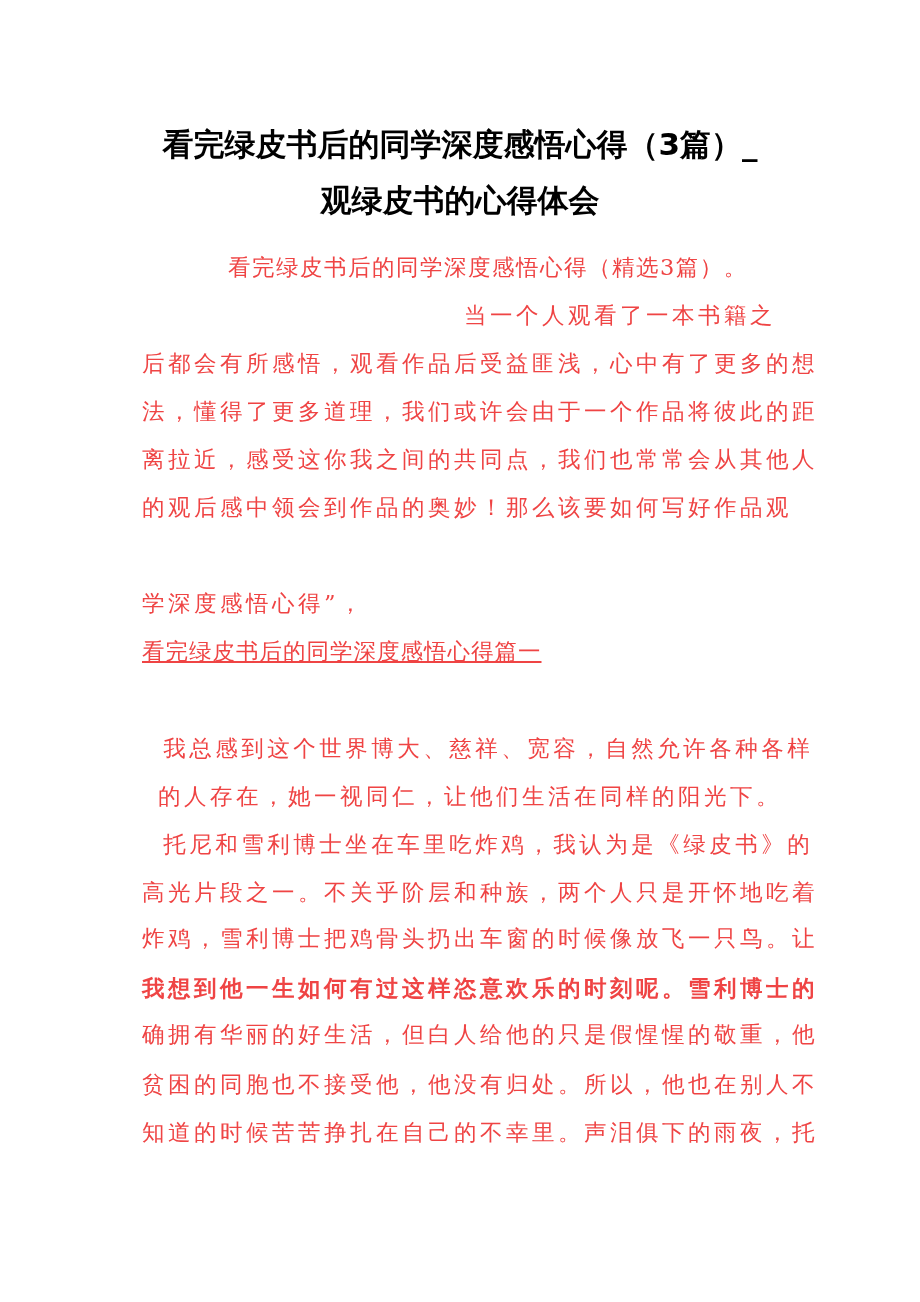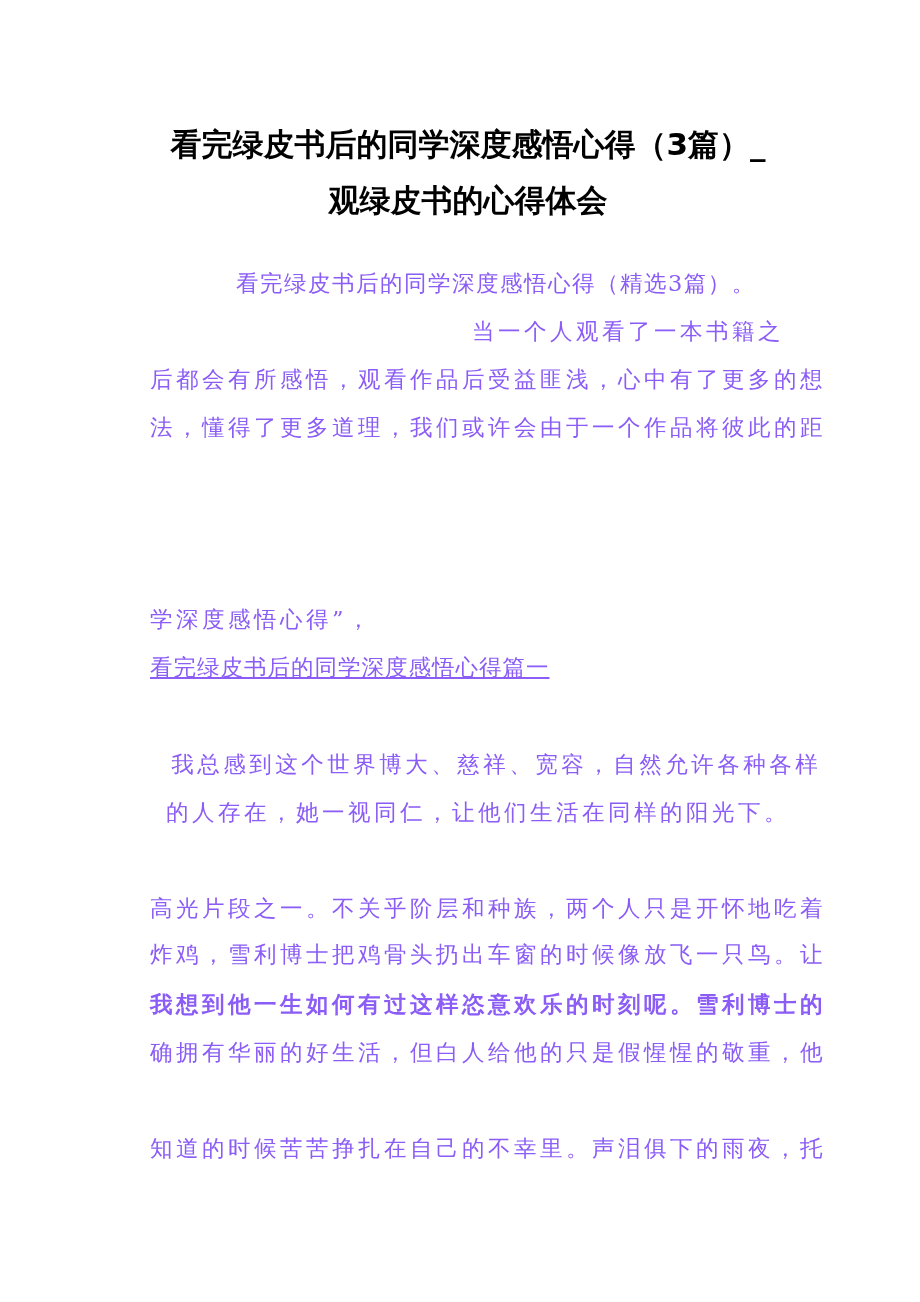--- a/index.html
+++ b/index.html
@@ -10,21 +10,21 @@
     body {
       width: 920px;
       height: 1302px;
       position: relative;
       overflow: hidden;
       font-family: "DejaVu Serif", "Liberation Serif", serif;
       color: #111111;
     }
     .page {
       position: absolute;
-      left: 8px; top: 0;
+      left: 0; top: 0;
       width: 768px;
       height: 1302px;
       padding-left: 22px;
     }
     .title {
       position: absolute;
       left: 120px;
       width: 680px;
       text-align: center;
       font-family: "DejaVu Sans", "Liberation Sans", sans-serif;
@@ -35,43 +35,46 @@
       white-space: nowrap;
     }
     .line {
       position: absolute;
       left: 142px;
       width: 640px;
       font-size: 22.5px;
       line-height: 30px;
       letter-spacing: 3.5px;
       white-space: nowrap;
-      color: #8b5cf6;
-      margin-top: 16px;
+      color: #ef4444;
     }
     .line.tight { letter-spacing: 1px; }
   </style>
 </head>
 <body>
 
 <div class="page">
 
   <div class="title" style="top:124px;">看完绿皮书后的同学深度感悟心得（3篇）_</div>
   <div class="title" style="top:180px;">观绿皮书的心得体会</div>
 
   <div class="line" style="top:252px; left:228px; letter-spacing:1.5px;">看完绿皮书后的同学深度感悟心得（精选3篇）。</div>
 
   <div class="line" style="top:300px; left:464px;">当一个人观看了一本书籍之</div>
   <div class="line" style="top:396px;">法，懂得了更多道理，我们或许会由于一个作品将彼此的距</div>
   <div class="line" style="top:348px;">后都会有所感悟，观看作品后受益匪浅，心中有了更多的想</div>
+  <div class="line" style="top:444px;">离拉近，感受这你我之间的共同点，我们也常常会从其他人</div>
+  <div class="line" style="top:492px;">的观后感中领会到作品的奥妙！那么该要如何写好作品观</div>
   <div class="line" style="top:588px;">学深度感悟心得”，</div>
 
   <div class="line tight" style="top:636px;text-decoration:underline;">看完绿皮书后的同学深度感悟心得篇一</div>
 
   <div class="line" style="top:733px; white-space:pre;">  我总感到这个世界博大、慈祥、宽容，自然允许各种各样</div>
   <div class="line" style="top:781px;text-align:right;">的人存在，她一视同仁，让他们生活在同样的阳光下。</div>
+  <div class="line" style="top:829px; white-space:pre;">  托尼和雪利博士坐在车里吃炸鸡，我认为是《绿皮书》的</div>
   <div class="line" style="top:877px;">高光片段之一。不关乎阶层和种族，两个人只是开怀地吃着</div>
   <div class="line" style="top:925px;font-family:Liberation Mono, monospace;">炸鸡，雪利博士把鸡骨头扔出车窗的时候像放飞一只鸟。让</div>
   <div class="line" style="top:973px;font-weight:bold;">我想到他一生如何有过这样恣意欢乐的时刻呢。雪利博士的</div>
-  <div class="line" style="top:1021px;">确拥有华丽的好生活，但白人给他的只是假惺惺的敬重，他</div>
+  <div class="line" style="top:1021px;font-family:Liberation Mono, monospace;">确拥有华丽的好生活，但白人给他的只是假惺惺的敬重，他</div>
+  <div class="line" style="top:1069px;">贫困的同胞也不接受他，他没有归处。所以，他也在别人不</div>
   <div class="line" style="top:1117px;">知道的时候苦苦挣扎在自己的不幸里。声泪俱下的雨夜，托</div>
 
 </div>
 
 </body></html>

